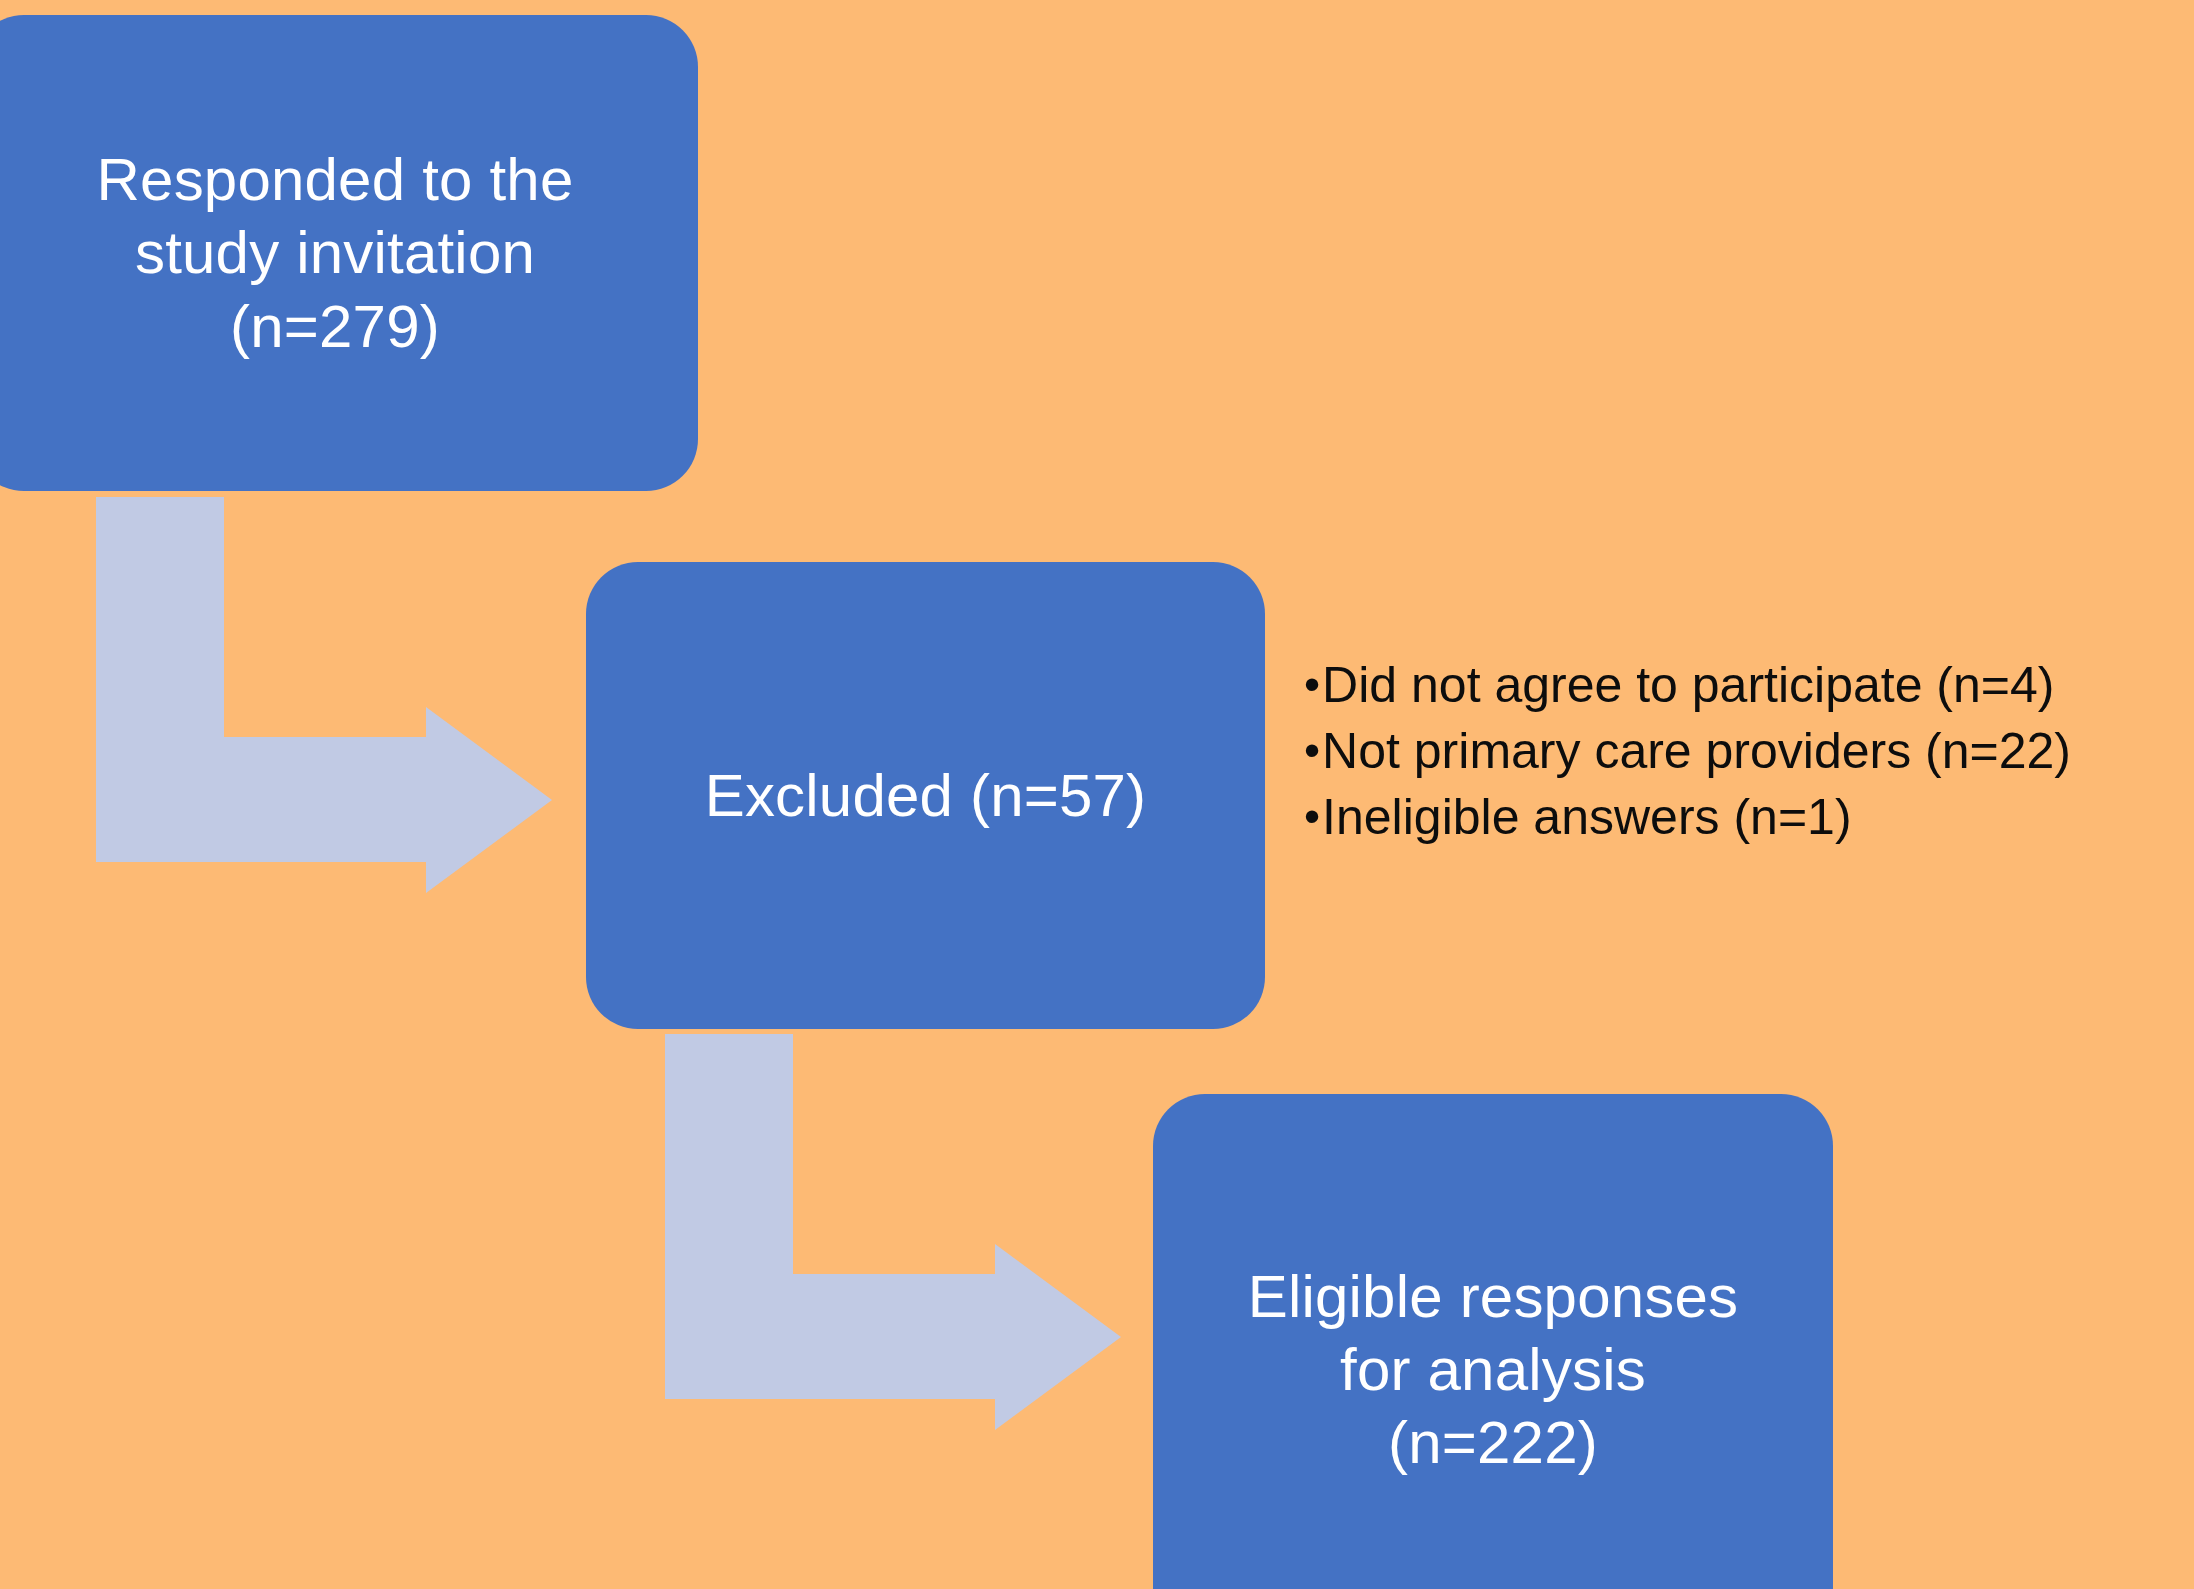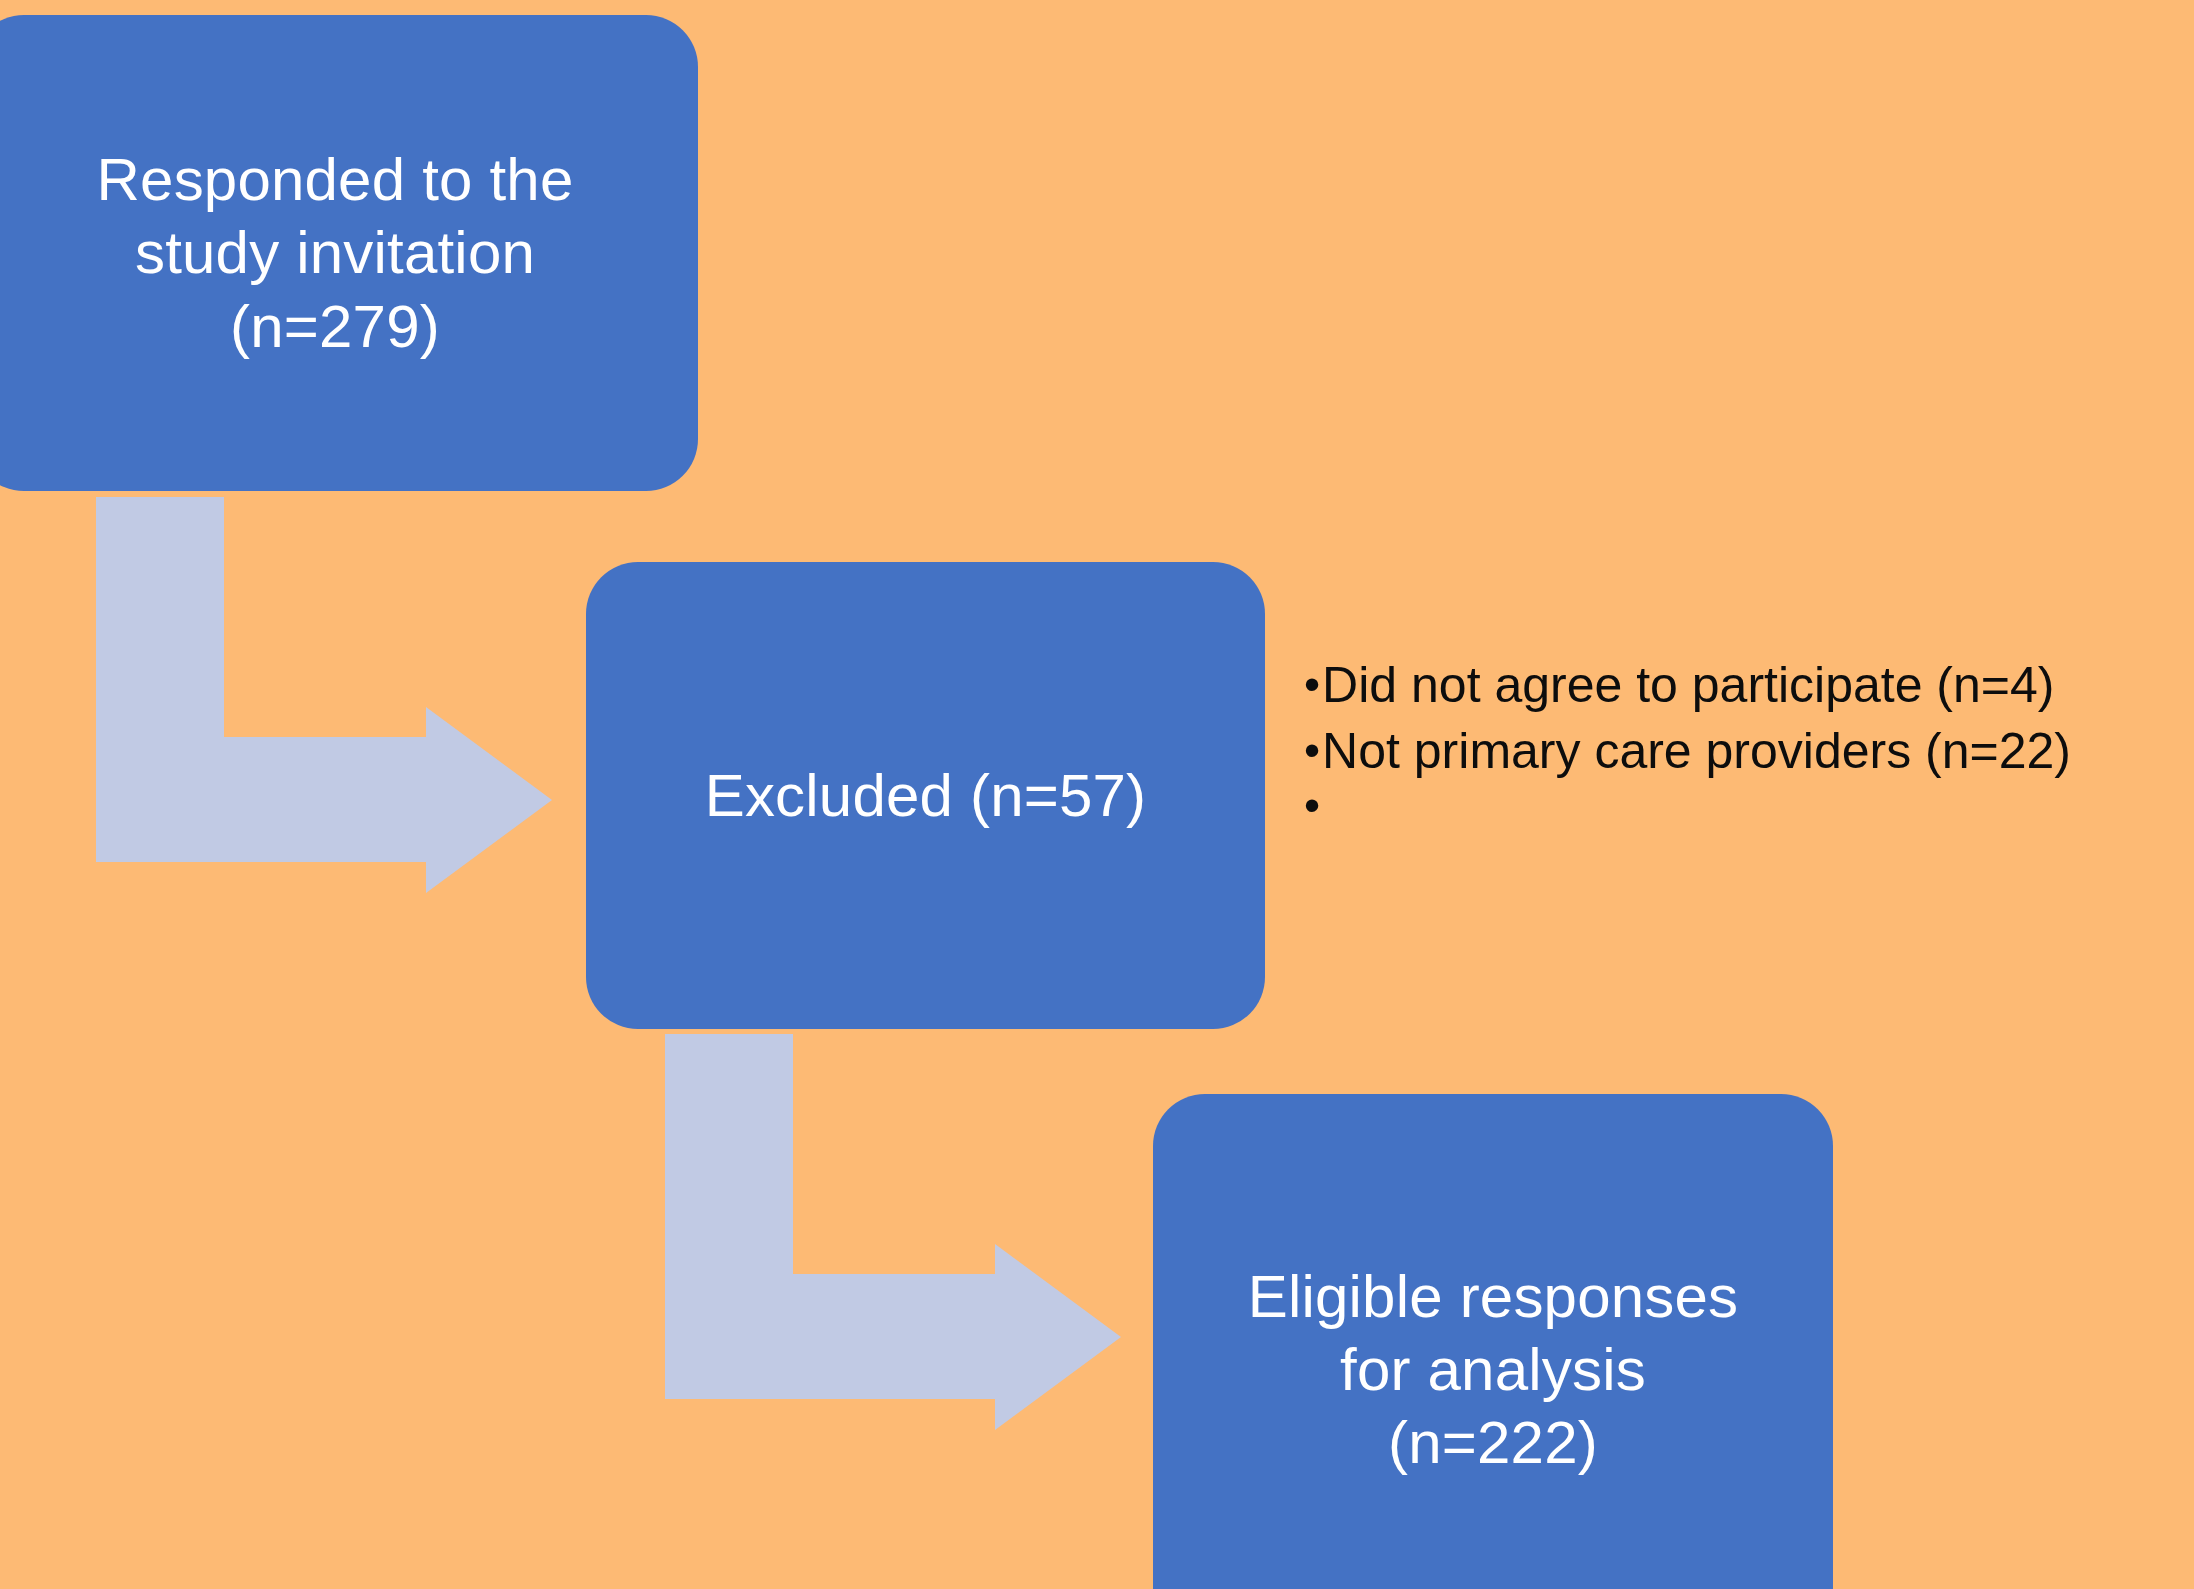--- a/index.html
+++ b/index.html
@@ -130,20 +130,21 @@
       <span class="reason-text">Did not agree to participate (n=4)</span>
     </div>
 
     <div class="reason-row">
       <span class="reason-bullet">•</span>
       <span class="reason-text">Not primary care providers (n=22)</span>
     </div>
 
     <div class="reason-row">
       <span class="reason-bullet">•</span>
+      <span class="reason-text">Ineligible answers (n=1)</span>
     </div>
   </div>
 
   <svg class="arrow-svg" id="arrow-2" width="456" height="396" viewBox="0 0 456 396">
     <path d="M 0 0
              L 128 0
              L 128 240
              L 330 240
              L 330 210
              L 456 303

